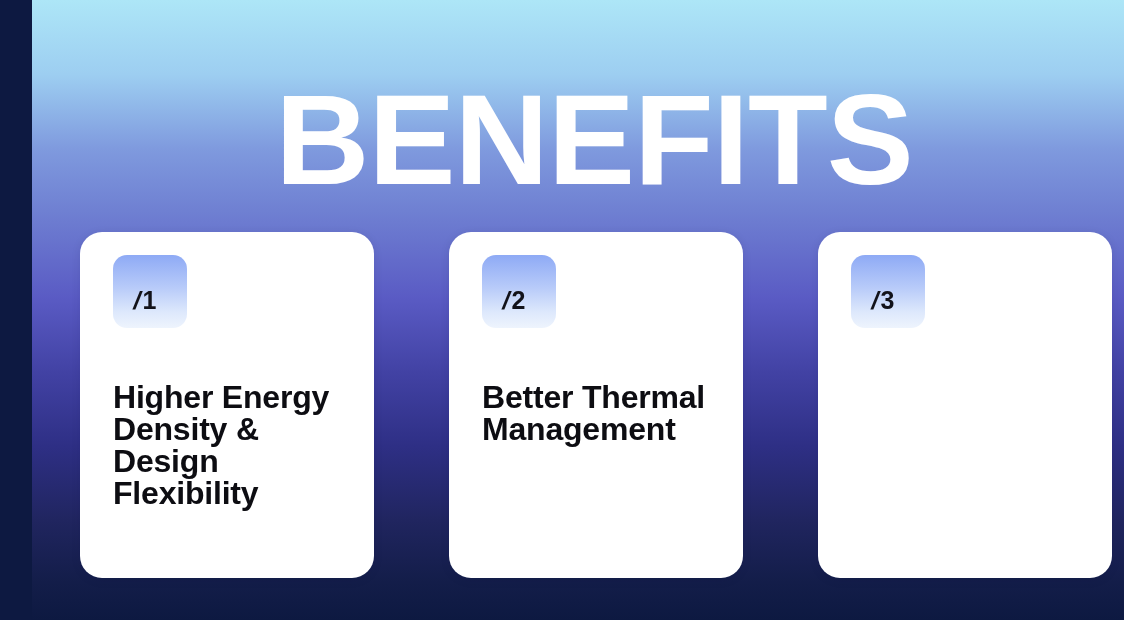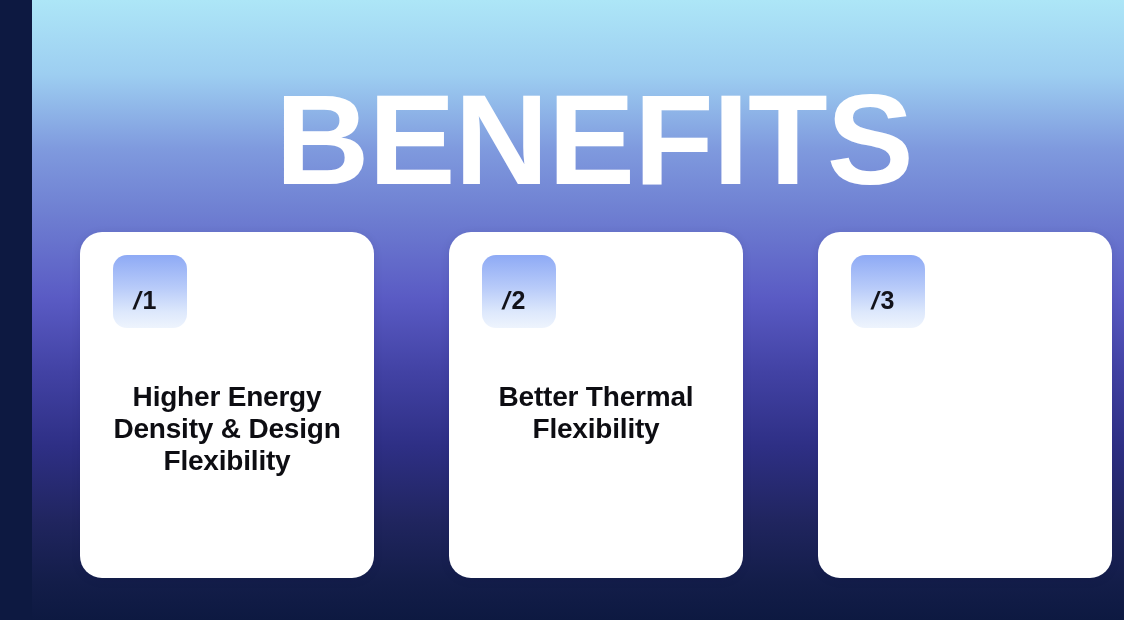--- a/index.html
+++ b/index.html
@@ -96,27 +96,26 @@
   .card-badge-text .slash {
     display: inline-block;
     transform: skewX(-12deg);
     margin-right: 1px;
   }
 
   .card-heading {
     margin-top: 53px;
     font-family: "Liberation Sans", sans-serif;
     font-weight: bold;
-    font-size: 28px;
+    font-size: 32px;
     line-height: 32px;
     color: #0d0d12;
     letter-spacing: -0.2px;
     width: 228px;
     white-space: pre-line;
-    text-align: center;
   }
 </style>
 </head>
 <body>
 
 <div class="slide">
 
   <div class="slide-title">BENEFITS</div>
 
   <div class="cards-row">
@@ -128,21 +127,21 @@
       <div class="card-heading">Higher Energy
 Density &amp; Design
 Flexibility</div>
     </div>
 
     <div class="card">
       <div class="card-badge">
         <div class="card-badge-text"><span class="slash">/</span><span>2</span></div>
       </div>
       <div class="card-heading">Better Thermal
-Flexibility</div>
+Management</div>
     </div>
 
     <div class="card">
       <div class="card-badge">
         <div class="card-badge-text"><span class="slash">/</span><span>3</span></div>
       </div>
     </div>
 
   </div>
 </div>

